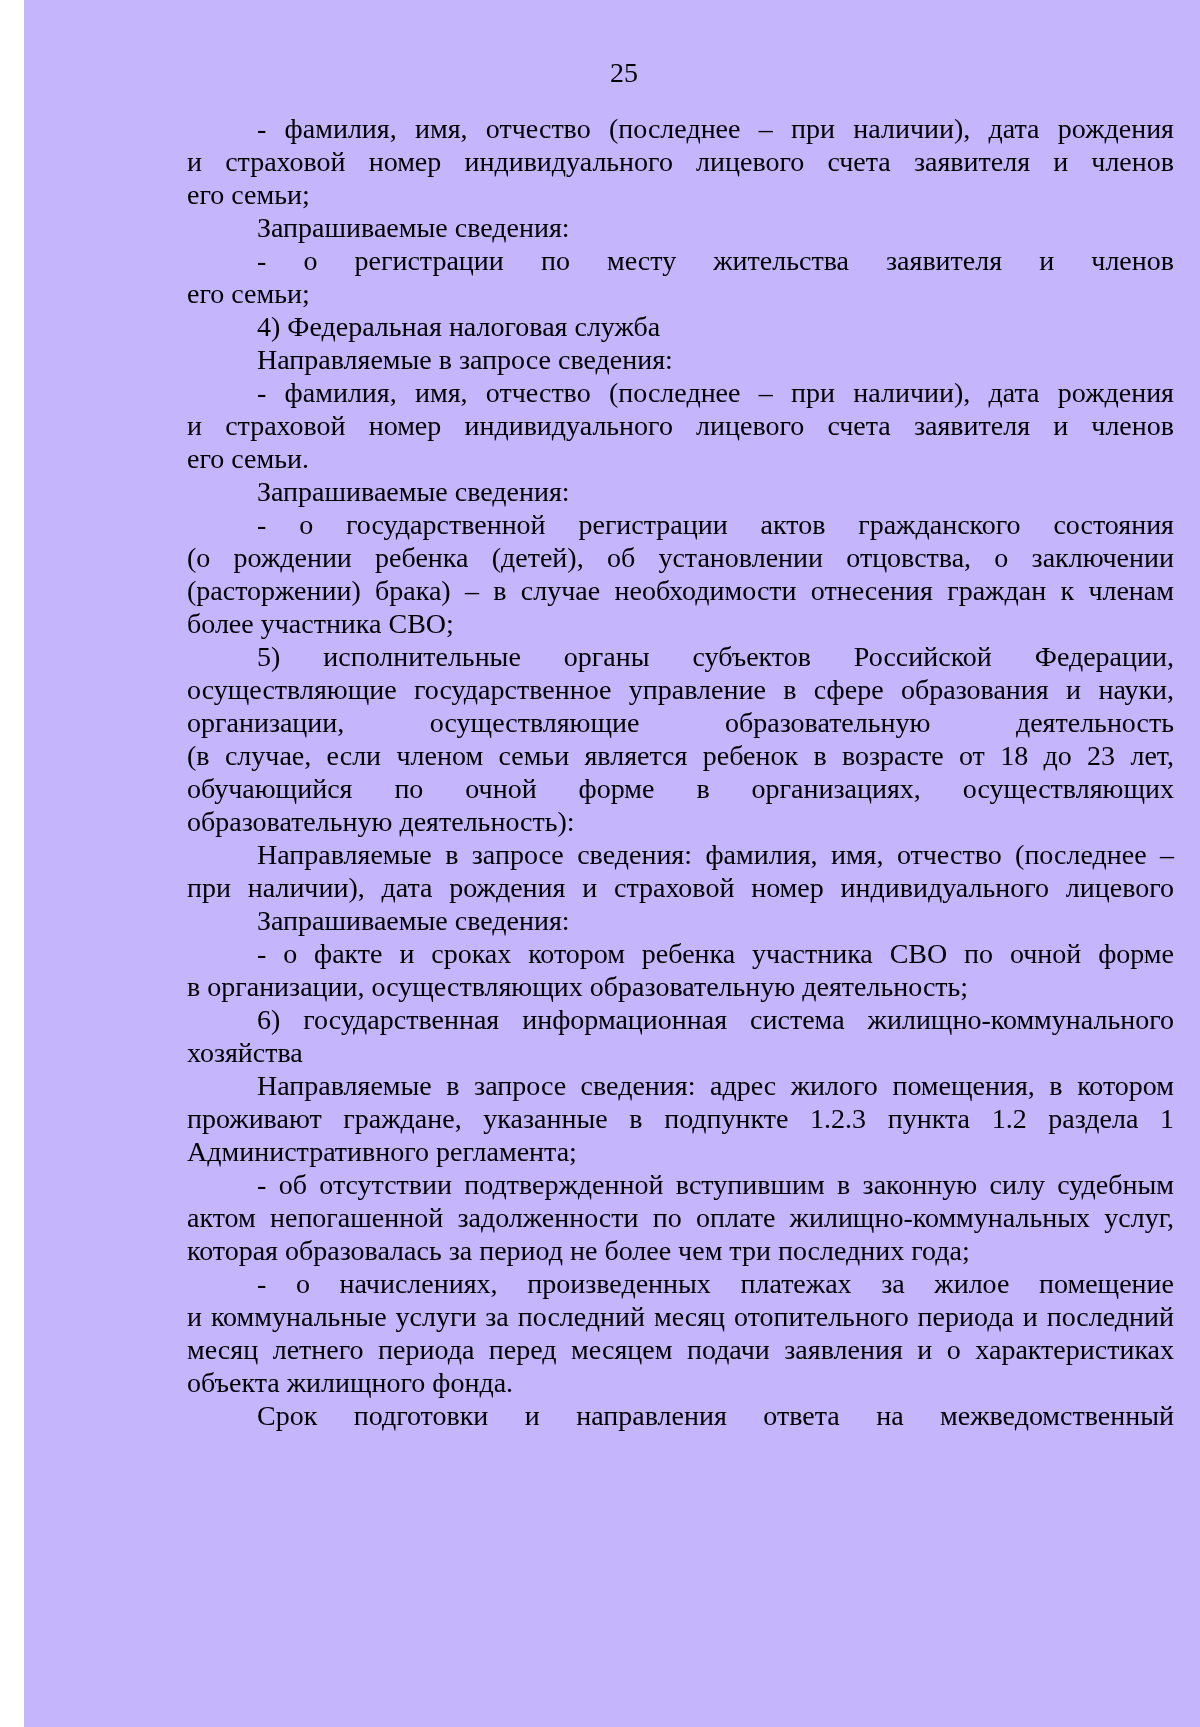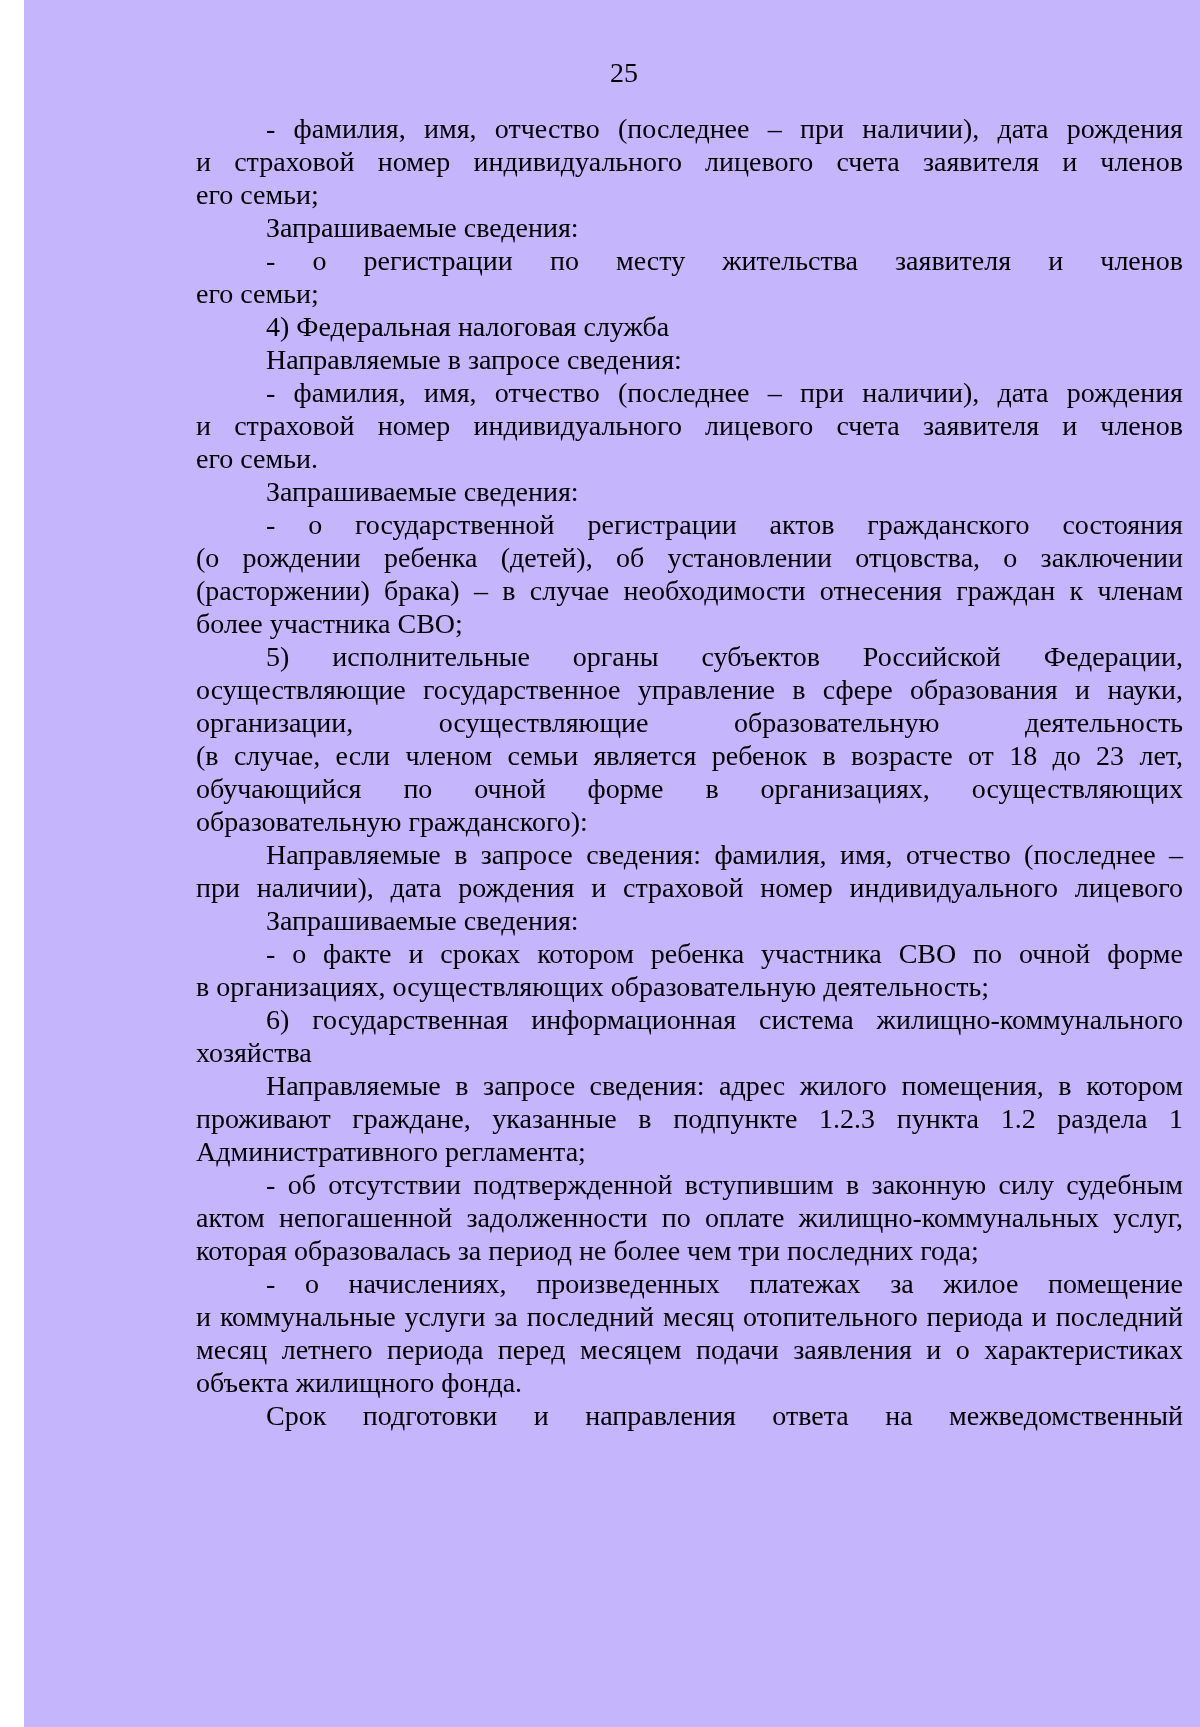--- a/index.html
+++ b/index.html
@@ -22,21 +22,21 @@
     top: 56px;
     left: 0;
     width: 1200px;
     text-align: center;
     font-size: 28px;
     line-height: 33px;
     color: #000000;
   }
   .doc-body {
     position: absolute;
-    left: 172px;
+    left: 163px;
     top: 112px;
     width: 987px;
   }
   .para {
     margin: 0;
     padding: 0;
   }
   .line {
     font-size: 28px;
     line-height: 33px;
@@ -90,32 +90,32 @@
         <div class="line" style="">(о рождении ребенка (детей), об установлении отцовства, о заключении</div>
         <div class="line" style="">(расторжении) брака) – в случае необходимости отнесения граждан к членам</div>
         <div class="line last" style="">более участника СВО;</div>
       </div>
       <div class="para">
         <div class="line first" style="">5) исполнительные органы субъектов Российской Федерации,</div>
         <div class="line" style="">осуществляющие государственное управление в сфере образования и науки,</div>
         <div class="line" style="">организации, осуществляющие образовательную деятельность</div>
         <div class="line" style="">(в случае, если членом семьи является ребенок в возрасте от 18 до 23 лет,</div>
         <div class="line" style="">обучающийся по очной форме в организациях, осуществляющих</div>
-        <div class="line last" style="">образовательную гражданского):</div>
+        <div class="line last" style="">образовательную деятельность):</div>
       </div>
       <div class="para">
         <div class="line first" style="">Направляемые в запросе сведения: фамилия, имя, отчество (последнее –</div>
         <div class="line" style="">при наличии), дата рождения и страховой номер индивидуального лицевого</div>
       </div>
       <div class="para">
         <div class="line last first" style="">Запрашиваемые сведения:</div>
       </div>
       <div class="para">
         <div class="line first" style="">- о факте и сроках котором ребенка участника СВО по очной форме</div>
-        <div class="line last" style="">в организациях, осуществляющих образовательную деятельность;</div>
+        <div class="line last" style="">в организации, осуществляющих образовательную деятельность;</div>
       </div>
       <div class="para">
         <div class="line first" style="">6) государственная информационная система жилищно-коммунального</div>
         <div class="line last" style="">хозяйства</div>
       </div>
       <div class="para">
         <div class="line first" style="">Направляемые в запросе сведения: адрес жилого помещения, в котором</div>
         <div class="line" style="">проживают граждане, указанные в подпункте 1.2.3 пункта 1.2 раздела 1</div>
         <div class="line last" style="">Административного регламента;</div>
       </div>

